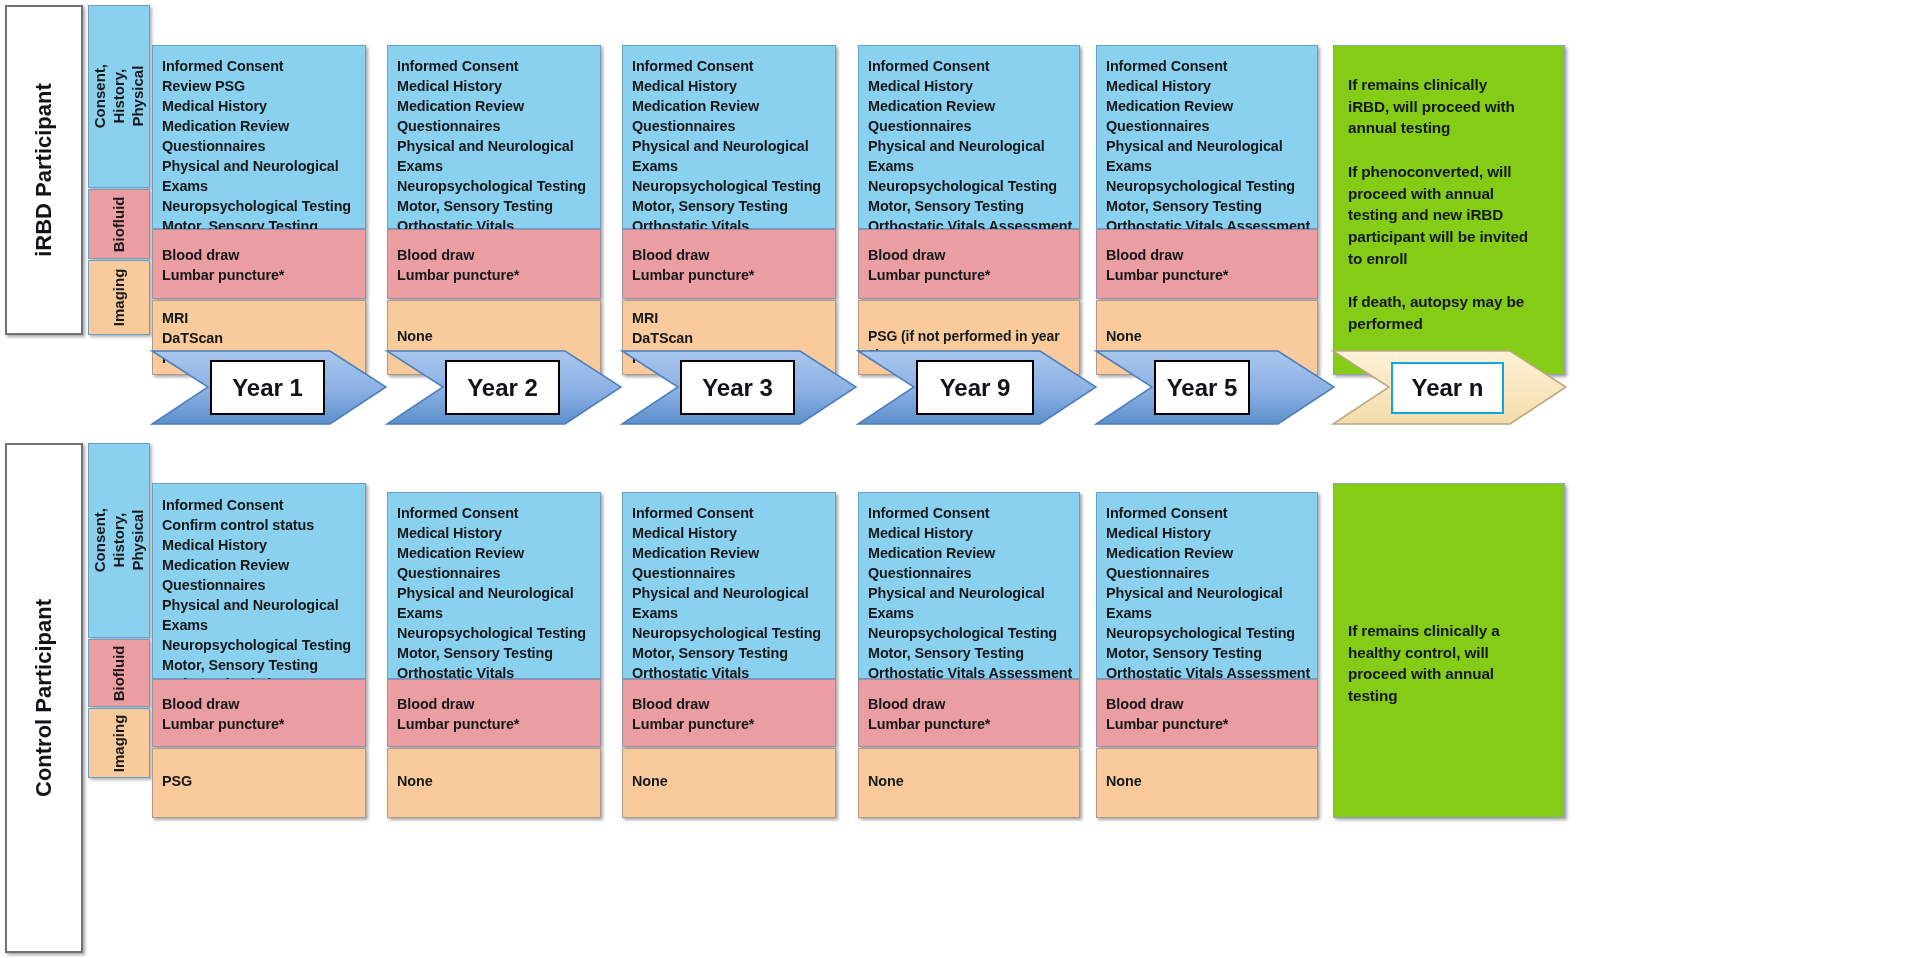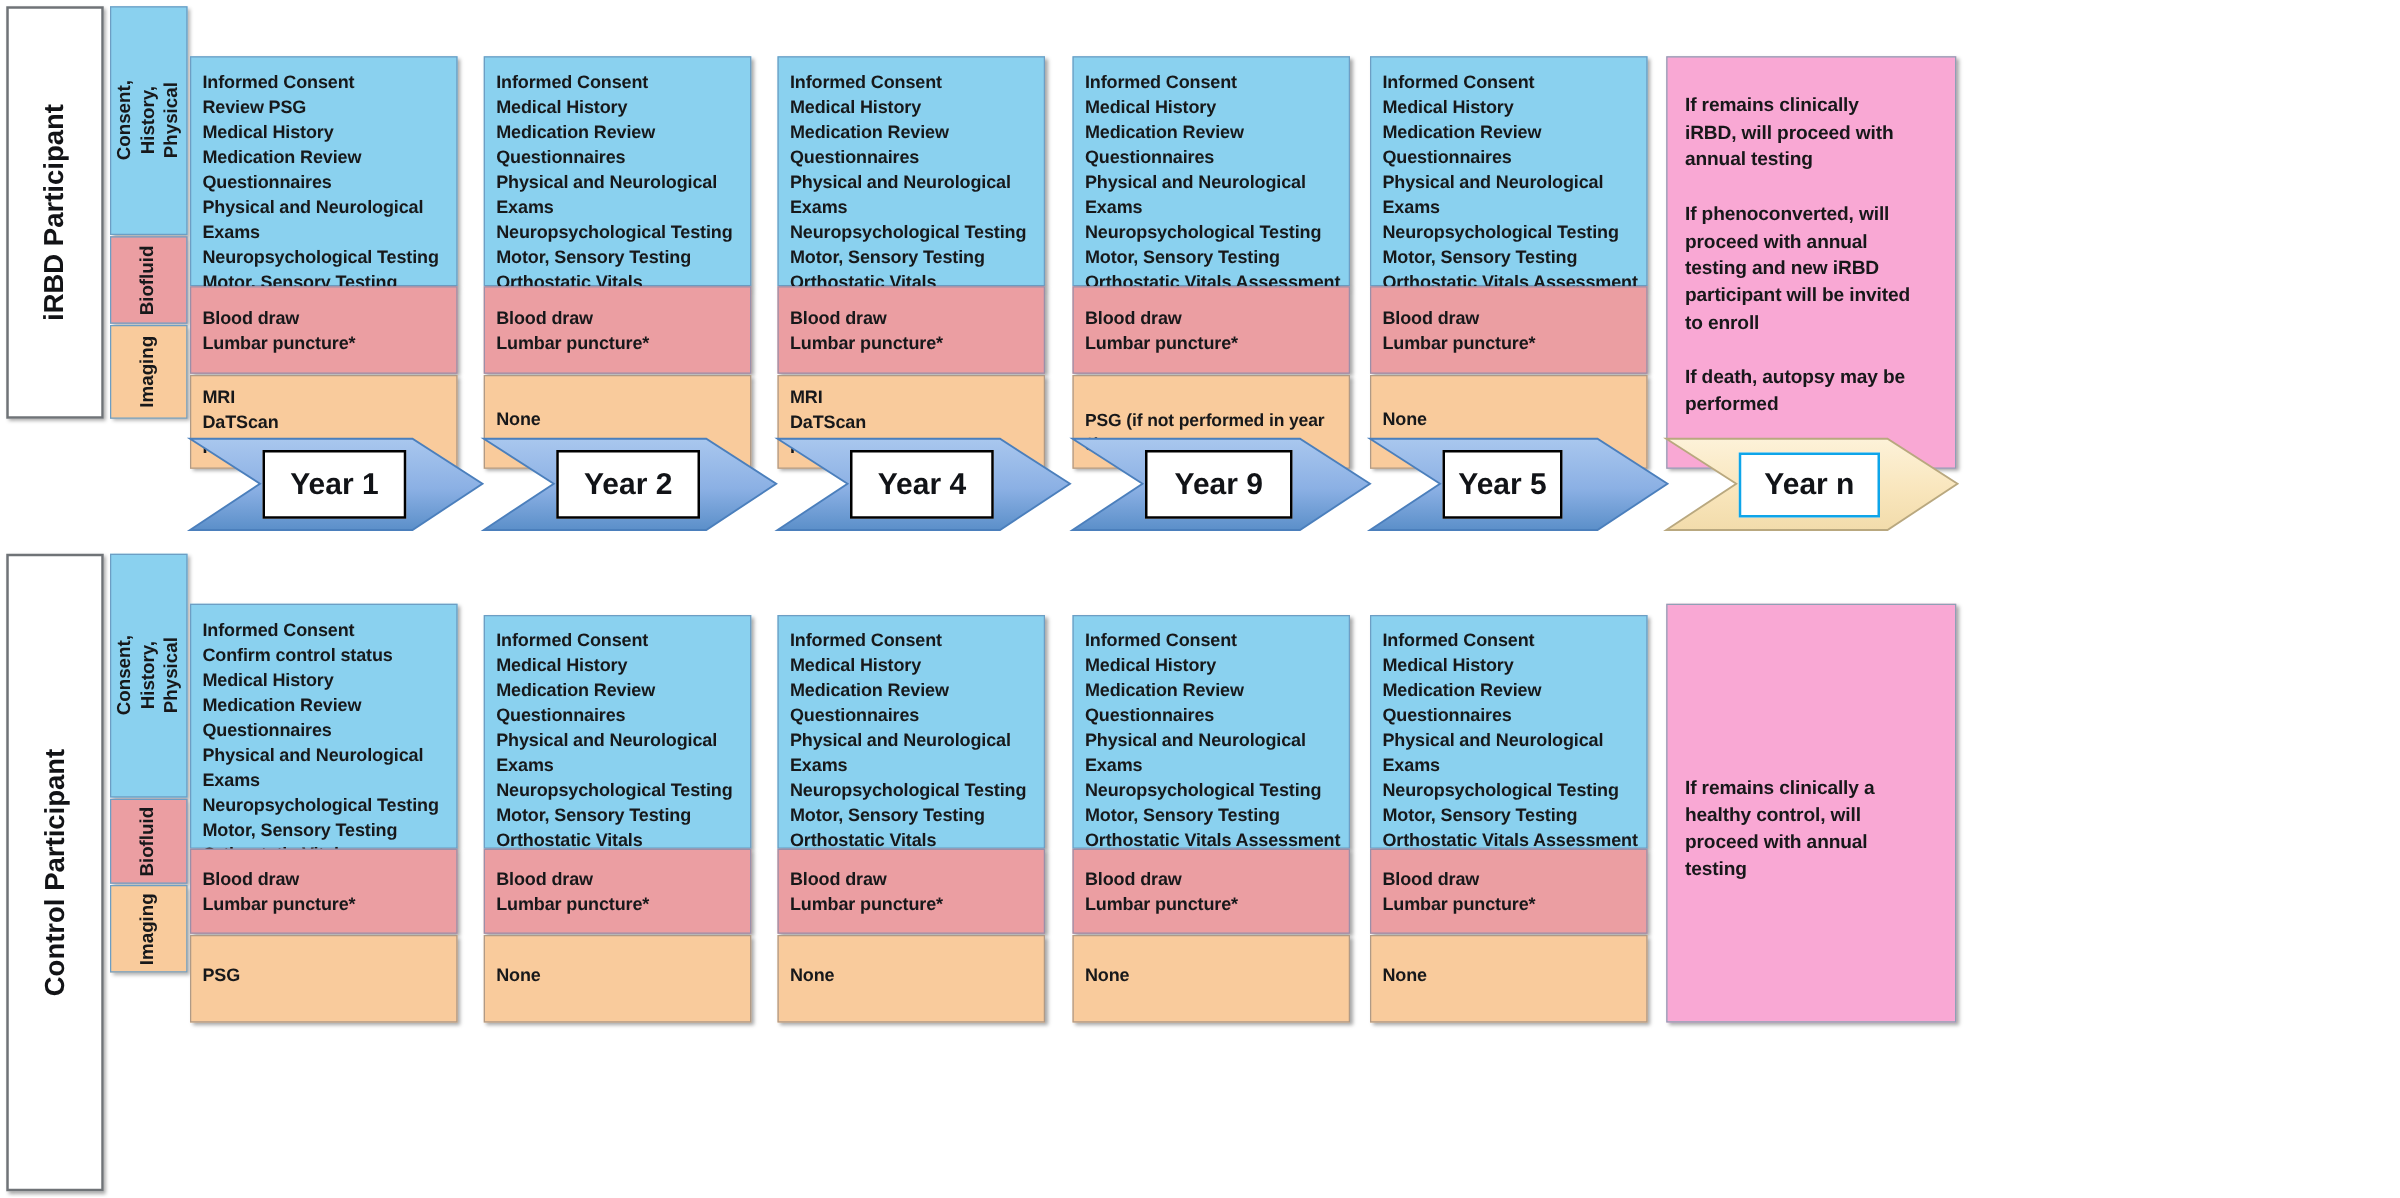--- a/index.html
+++ b/index.html
@@ -25,21 +25,21 @@
     font-weight:bold;
     color:#17181a;
     line-height:1.385;
     letter-spacing:-.1px;
     white-space:pre-line;
   }
 
   .c-blue  {background:#8ad1ef;border-color:#6d9ec4;}
   .c-red   {background:#eb9ea2;border-color:#9b8fa8;}
   .c-orange{background:#f9cb9c;border-color:#b09a86;}
-  .c-cream {background:#f9a8d4;border-color:#8fa0b5;}
+  .c-cream {background:#84cc16;border-color:#8fa0b5;}
 
   
   .plabel{
     position:absolute;
     box-sizing:border-box;
     background:#ffffff;
     border:2px solid #6f7377;
     box-shadow:2px 2px 3px rgba(0,0,0,.35);
     display:flex;align-items:center;justify-content:center;
   }
@@ -247,21 +247,21 @@
 
     <path d="M858,351 L1040,351 L1096,387 L1040,424 L858,424 L914,387 Z" fill="url(#gblue)" stroke="#4b7fbc" stroke-width="1.5"></path>
 
     <path d="M1096,351 L1278,351 L1334,387 L1278,424 L1096,424 L1152,387 Z" fill="url(#gblue)" stroke="#4b7fbc" stroke-width="1.5"></path>
 
     <path d="M1333,351 L1510,351 L1566,387 L1510,424 L1333,424 L1389,387 Z" fill="url(#gcream)" stroke="#b9a87f" stroke-width="1.5"></path>
   </svg>
 
   <div class="yearbox blue" style="left:210px;top:360px;width:115px;height:55px;">Year 1</div>
   <div class="yearbox blue" style="left:445px;top:360px;width:115px;height:55px;">Year 2</div>
-  <div class="yearbox blue" style="left:680px;top:360px;width:115px;height:55px;">Year 4</div>
+  <div class="yearbox blue" style="left:680px;top:360px;width:115px;height:55px;">Year 3</div>
   <div class="yearbox blue" style="left:916px;top:360px;width:118px;height:55px;">Year 9</div>
   <div class="yearbox blue" style="left:1154px;top:360px;width:96px;height:55px;">Year 5</div>
   <div class="yearbox cream" style="left:1391px;top:362px;width:113px;height:52px;background:#ffffff;">Year n</div>
 
   <div class="plabel" style="left:5px;top:443px;width:78px;height:510px;">
     <span>Control Participant</span>
   </div>
 
   <div class="catlabel c-blue" style="left:88px;top:443px;width:62px;height:195px;">
     <span>Consent, History,

